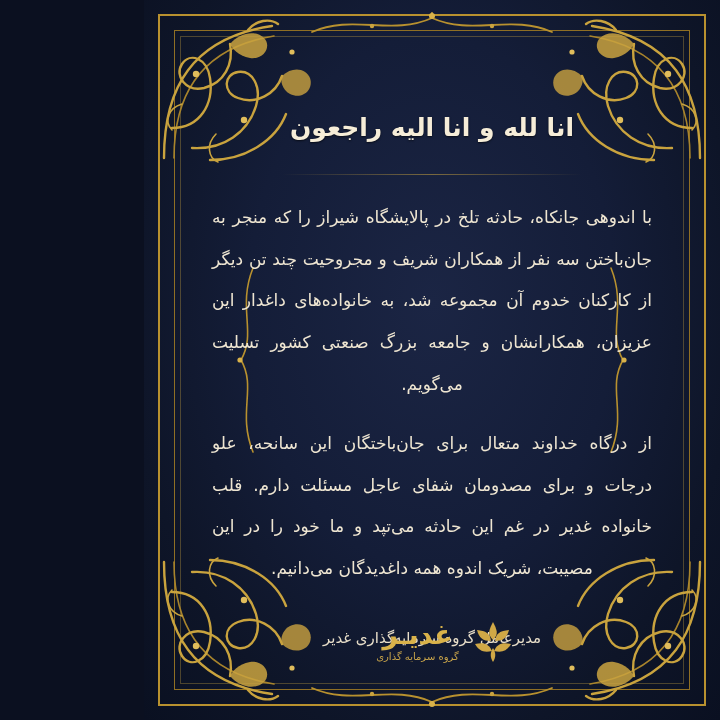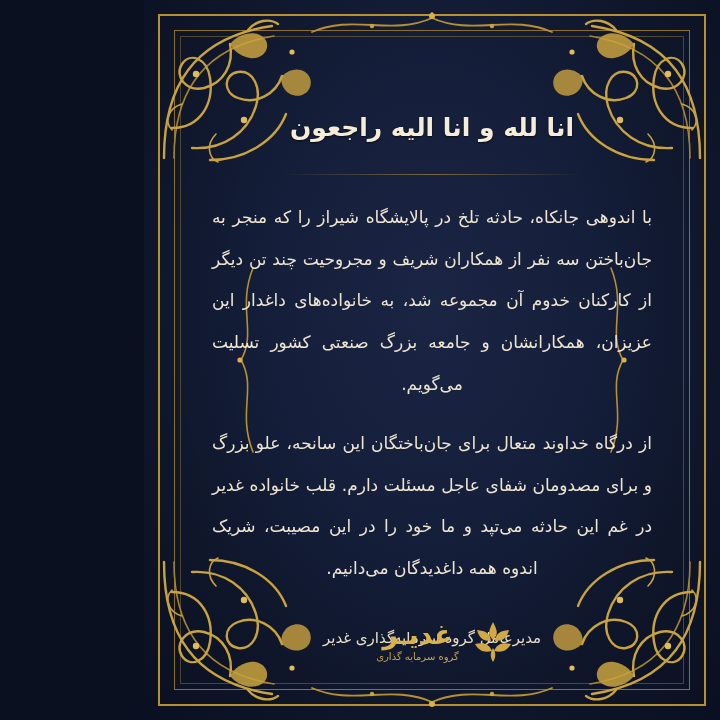--- a/index.html
+++ b/index.html
@@ -264,21 +264,21 @@
         <path d="M8 22 C48 6 72 26 100 10 C128 26 152 6 192 22"></path>
         <circle cx="100" cy="9" r="2.6" fill="#d9b24a" stroke="none"></circle>
       </g>
     </svg>
   </div>
 
   <div class="content">
     <h1 class="headline">انا لله و انا اليه راجعون</h1>
     <div class="divider"></div>
     <p class="body-text p1">با اندوهی جانکاه، حادثه تلخ در پالایشگاه شیراز را که منجر به جان‌باختن سه نفر از همکاران شریف و مجروحیت چند تن دیگر از کارکنان خدوم آن مجموعه شد، به خانواده‌های داغدار این عزیزان، همکارانشان و جامعه بزرگ صنعتی کشور تسلیت می‌گویم.</p>
-    <p class="body-text p2">از درگاه خداوند متعال برای جان‌باختگان این سانحه، علو بزرگ و برای مصدومان شفای عاجل مسئلت دارم. قلب خانواده غدیر در غم این حادثه می‌تپد و ما خود را در این مصیبت، شریک اندوه همه داغدیدگان می‌دانیم.</p>
+    <p class="body-text p2">از درگاه خداوند متعال برای جان‌باختگان این سانحه، علو درجات و برای مصدومان شفای عاجل مسئلت دارم. قلب خانواده غدیر در غم این حادثه می‌تپد و ما خود را در این مصیبت، شریک اندوه همه داغدیدگان می‌دانیم.</p>
 
     <div class="signature">
       <span class="role">مدیرعامل گروه سرمایه‌گذاری غدیر</span>
     </div>
   </div>
 
   <div class="logo">
     <span class="logo-mark">
       <svg viewBox="0 0 48 46" xmlns="http://www.w3.org/2000/svg">
         <g fill="#d0a846">

